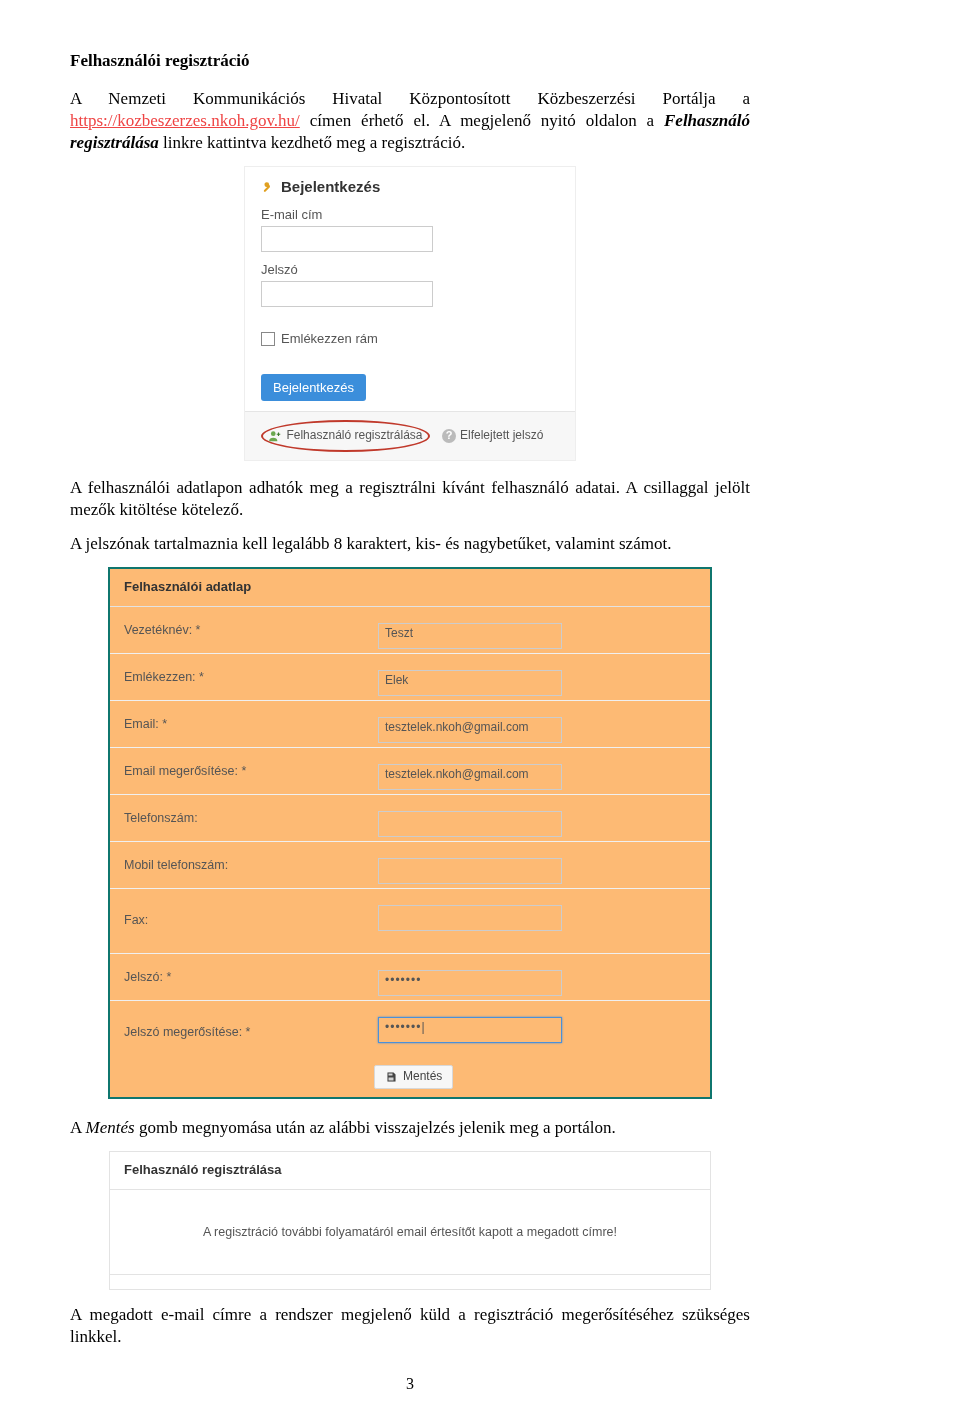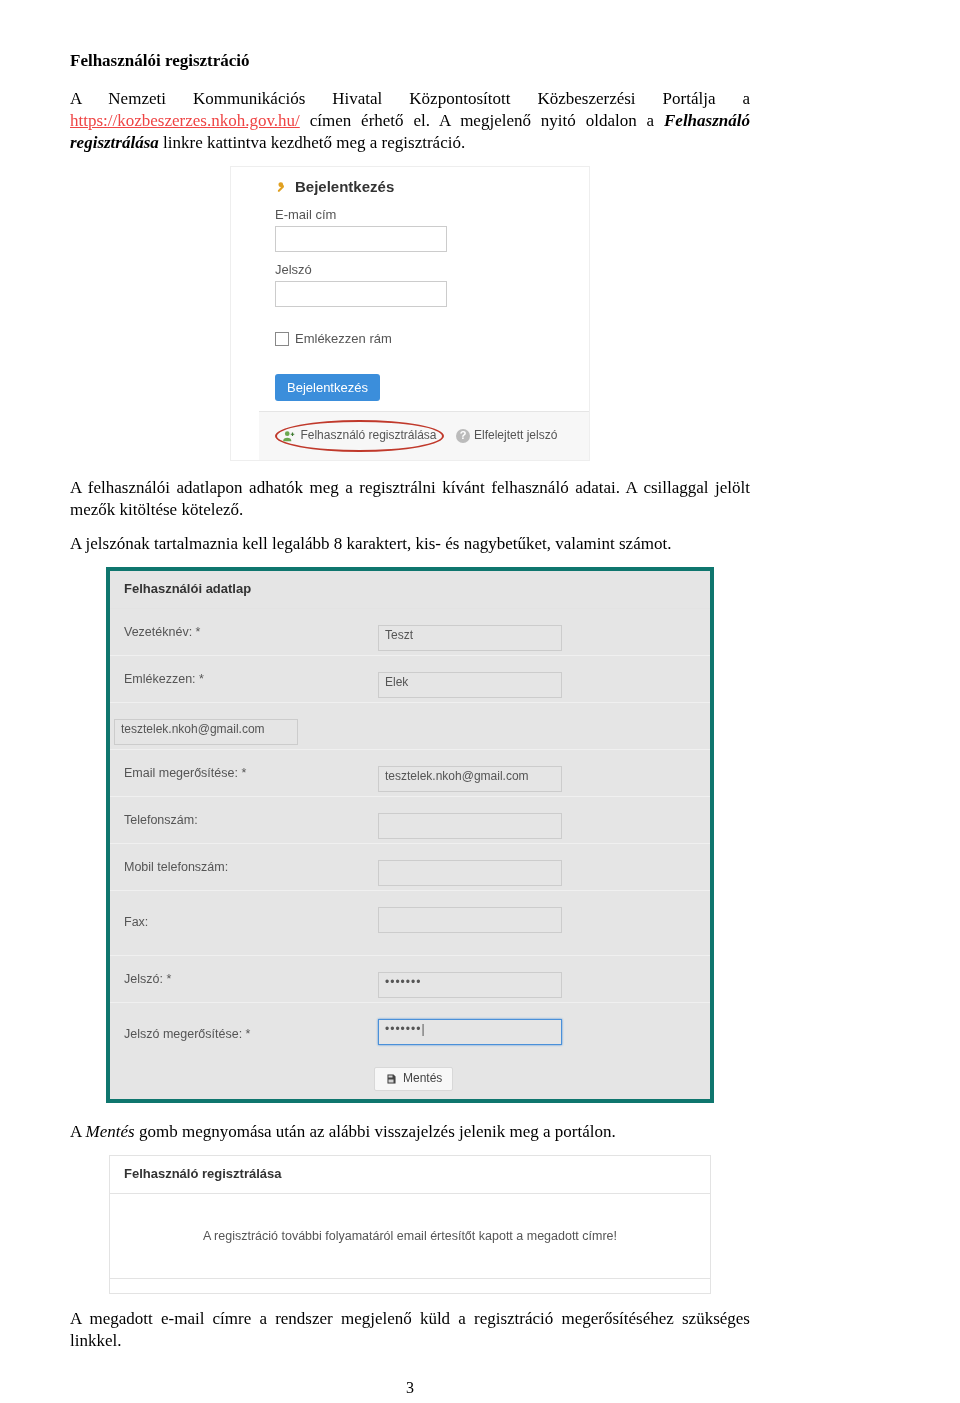--- a/index.html
+++ b/index.html
@@ -22,41 +22,40 @@
   a.link { color: #ef4444; text-decoration: underline; }
   .italic { font-style: italic; }
 
   .sans { font-family: Arial, Helvetica, sans-serif; color:#444; }
 
   .login-box {
     width: 330px;
     margin: 8px auto 16px auto;
     background:#fff;
     border:1px solid #eee;
-    padding-left:28px;
   }
   .login-inner { padding: 10px 16px 10px 16px; }
   .login-head { display:flex; align-items:center; gap:6px; font-weight:bold; color:#333; font-size:15px; margin-bottom:10px;}
   .key-icon { width:14px; height:14px; }
   .login-label { font-size:13px; color:#555; margin-top:4px; }
   .login-input { width:170px; height:24px; border:1px solid #ccc; margin-top:2px; }
   .chk-row { display:flex; align-items:center; gap:6px; margin-top:24px; font-size:13px; color:#555; }
   .chk { width:12px; height:12px; border:1px solid #888; display:inline-block; }
   .btn-login { background:#3b8edb; color:#fff; border:none; border-radius:3px; padding:6px 12px; font-size:13px; cursor:pointer; margin-top:26px;}
   .link-row { background:#f7f7f7; border-top:1px solid #e5e5e5; padding:8px 16px; display:flex; align-items:center; gap:6px; font-size:12px; color:#555; }
   .link-row .seg { display:flex; align-items:center; gap:4px; }
   .circle { position:relative; border:2px solid #c0392b; border-radius:50%/50%; width:165px; height:28px; display:flex; align-items:center; justify-content:center; }
   .usericon { width:14px; height:14px; }
   .qicon { width:14px;height:14px; border-radius:50%; background:#bbb; color:#fff; font-size:11px; display:flex; align-items:center; justify-content:center; font-weight:bold;}
 
   .form-panel {
     width: 600px;
     margin: 6px auto 18px auto;
-    border:4px solid #0f766e;
-    background:#e5e5e5;
+    border:2px solid #0f766e;
+    background:#fdba74;
     font-size:12.5px;
     color:#555;
   }
   .form-head { font-weight:bold; color:#333; padding:10px 14px; border-bottom:1px solid #e3e3e3; font-size:13px;}
   .form-row { display:flex; align-items:center; border-bottom:1px solid #f0f0f0; min-height:34px; }
   .form-row:last-of-type{border-bottom:none;align-items:flex-end;}
   .form-lbl { width:44%; padding:6px 14px; box-sizing:border-box; }
   .form-val { flex:1; padding:4px 10px 4px 4px; }
   .tinput { width:170px; height:20px; border:1px solid #ccc; padding:2px 6px; font-size:12px; color:#555; font-family:Arial;margin-top:12px; }
   .tinput.focus{ border-color:#4a90d9; box-shadow:0 0 2px #4a90d9; }
@@ -134,20 +133,21 @@
           <div class="tinput">Teszt</div>
         </div>
       </div>
       <div class="form-row">
         <div class="form-lbl">Emlékezzen: *</div>
         <div class="form-val">
           <div class="tinput">Elek</div>
         </div>
       </div>
       <div class="form-row">
+        <div class="form-lbl">Email: *</div>
         <div class="form-val">
           <div class="tinput">tesztelek.nkoh@gmail.com</div>
         </div>
       </div>
       <div class="form-row">
         <div class="form-lbl">Email megerősítése: *</div>
         <div class="form-val">
           <div class="tinput">tesztelek.nkoh@gmail.com</div>
         </div>
       </div>

